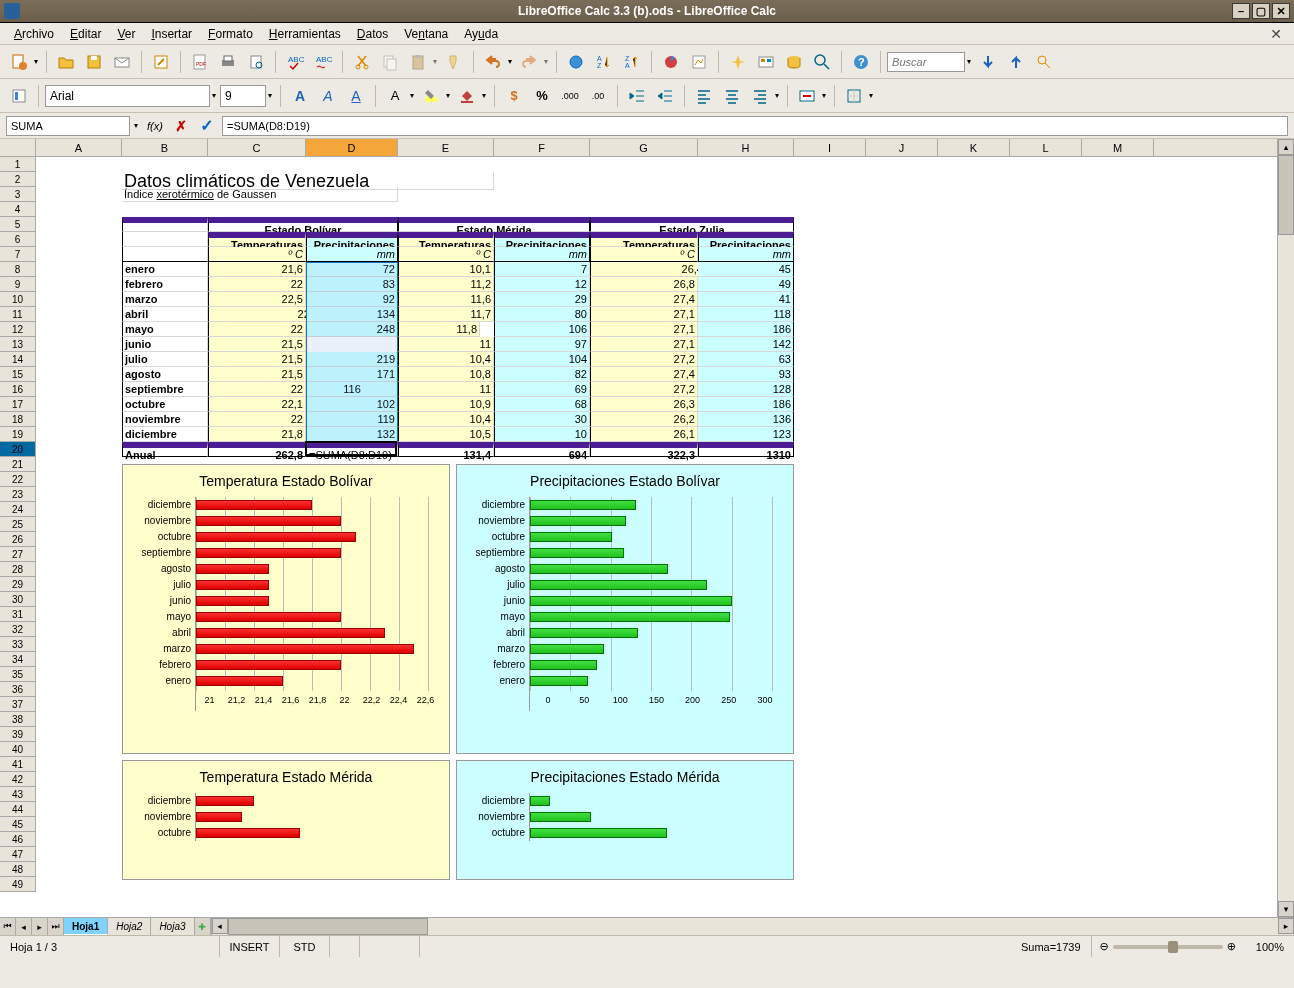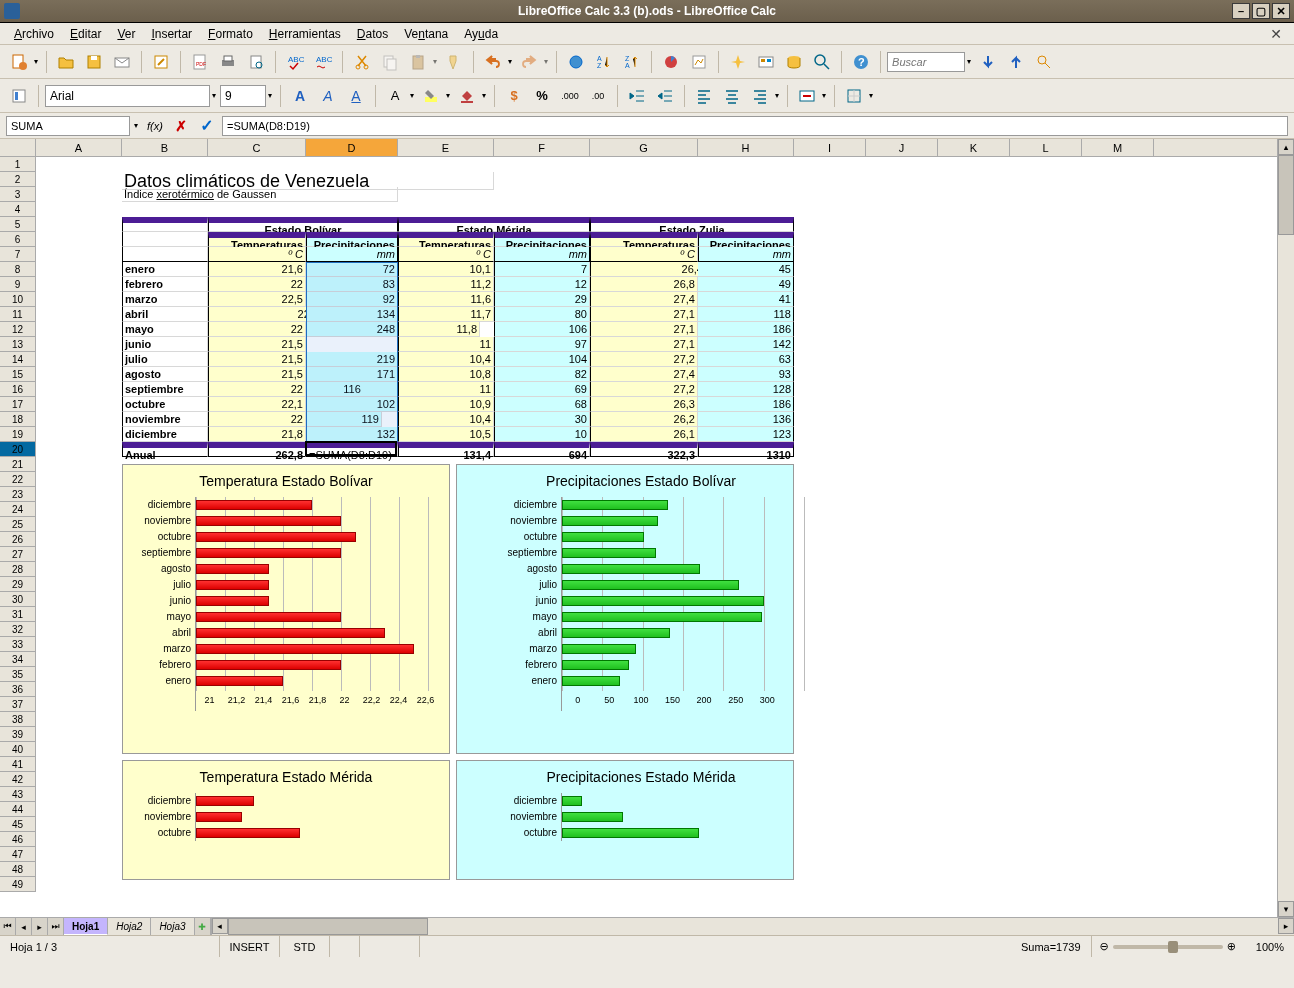--- a/index.html
+++ b/index.html
@@ -58,21 +58,21 @@
 .cell.border-b { border-bottom: 1px solid #000; }
 .cell.border-l { border-left: 1px solid #000; }
 .cell.border-r { border-right: 1px solid #000; }
 
 .selection-range { position: absolute; border: 1px solid #1e6fbf; background: rgba(80,140,220,0.12); pointer-events: none; }
 .active-cell-border { position: absolute; border: 2px solid #000; pointer-events: none; }
 
 
 .chart { position: absolute; border: 1px solid #999; }
 .chart.temp { background: #ffffcc; }
-.chart.precip { background: #ccffff; padding-left: 32px; }
+.chart.precip { background: #ccffff; }
 .chart-title { text-align: center; font-size: 14px; padding: 8px 0 4px; }
 .chart-body { position: relative; padding: 4px 10px 4px 6px; display: flex; }
 .chart-labels { width: 66px; text-align: right; font-size: 10px; }
 .chart-labels div { height: 16px; line-height: 16px; padding-right: 4px; }
 .chart-bars { flex: 1; position: relative; border-left: 1px solid #999; }
 .gridline { position: absolute; top: 0; bottom: 20px; width: 1px; background: #bbb; }
 .bar { position: absolute; height: 10px; }
 .bar.red { background: linear-gradient(#ff3030, #dd0000); border: 1px solid #900; }
 .bar.green { background: linear-gradient(#40e040, #20c020); border: 1px solid #070; }
 .chart-xticks { position: absolute; bottom: 0; left: 0; right: 0; height: 16px; display: flex; font-size: 9px; }
@@ -81,21 +81,21 @@
 
 .vscroll { width: 17px; background: #e8e4da; border-left: 1px solid #aaa; display: flex; flex-direction: column; }
 .vscroll .sb-btn, .hscroll .sb-btn { width: 16px; height: 16px; background: #d8d4ca; border: 1px solid #999; display: flex; align-items: center; justify-content: center; font-size: 9px; }
 .vscroll .sb-track { flex: 1; background: #e8e4da; position: relative; }
 .vscroll .sb-thumb { position: absolute; top: 0; left: 0; right: 0; height: 80px; background: #c8c4ba; border: 1px solid #999; }
 
 
 .tab-row { height: 18px; background: #e8e4da; display: flex; align-items: stretch; border-top: 1px solid #aaa; }
 .tab-nav-btn { width: 16px; border-right: 1px solid #aaa; display: flex; align-items: center; justify-content: center; font-size: 9px; background: #d8d4ca; }
 .sheet-tab { padding: 0 8px; border-right: 1px solid #aaa; font-size: 10px; line-height: 17px; background: #e8e4da; font-style: italic; }
-.sheet-tab.active { background: #c4b5fd; font-weight: bold; font-style: normal; border-bottom: 1px solid #fff; }
+.sheet-tab.active { background: #7dd3fc; font-weight: bold; font-style: normal; border-bottom: 1px solid #fff; }
 .hscroll { flex: 1; display: flex; background: #e8e4da; border-left: 1px solid #aaa; }
 .hscroll .sb-track { flex: 1; position: relative; }
 .hscroll .sb-thumb { position: absolute; left: 0; top: 0; bottom: 0; width: 200px; background: #c8c4ba; border: 1px solid #999; }
 
 
 .statusbar { height: 22px; background: #edeae3; border-top: 1px solid #c0b8a8; display: flex; align-items: center; font-size: 11px; }
 .status-cell { padding: 0 10px; border-right: 1px solid #c0b8a8; height: 100%; display: flex; align-items: center; }
 .zoom-slider { display: flex; align-items: center; gap: 4px; padding: 0 8px; }
 .slider-track { width: 110px; height: 4px; background: #c0b8a8; position: relative; border-radius: 2px; }
 .slider-thumb { position: absolute; left: 50%; top: -4px; width: 10px; height: 12px; background: #998f7a; border-radius: 2px; }
@@ -584,21 +584,21 @@
         <div class="cell right bg-cyan border-r" style="left: 662px; top: 225px; width: 96px;">128</div>
         <div class="cell bold border-l" style="left: 86px; top: 240px; width: 86px;">octubre</div>
         <div class="cell right bg-yellow border-l" style="left: 172px; top: 240px; width: 98px;">22,1</div>
         <div class="cell right bg-cyan border-l" style="left: 270px; top: 240px; width: 92px;">102</div>
         <div class="cell right bg-yellow border-l" style="left: 362px; top: 240px; width: 96px;">10,9</div>
         <div class="cell right bg-cyan border-l" style="left: 458px; top: 240px; width: 96px;">68</div>
         <div class="cell right bg-yellow border-l" style="left: 554px; top: 240px; width: 108px;">26,3</div>
         <div class="cell right bg-cyan border-r" style="left: 662px; top: 240px; width: 96px;">186</div>
         <div class="cell bold border-l" style="left: 86px; top: 255px; width: 86px;">noviembre</div>
         <div class="cell right bg-yellow border-l" style="left: 172px; top: 255px; width: 98px;">22</div>
-        <div class="cell right bg-cyan border-l" style="left: 270px; top: 255px; width: 76px;">119</div>
+        <div class="cell right bg-cyan border-l" style="left: 270px; top: 255px; width: 92px;">119</div>
         <div class="cell right bg-yellow border-l" style="left: 362px; top: 255px; width: 96px;">10,4</div>
         <div class="cell right bg-cyan border-l" style="left: 458px; top: 255px; width: 96px;">30</div>
         <div class="cell right bg-yellow border-l" style="left: 554px; top: 255px; width: 108px;">26,2</div>
         <div class="cell right bg-cyan border-r" style="left: 662px; top: 255px; width: 96px;">136</div>
         <div class="cell bold border-l" style="left: 86px; top: 270px; width: 86px;">diciembre</div>
         <div class="cell right bg-yellow border-l" style="left: 172px; top: 270px; width: 98px;">21,8</div>
         <div class="cell right bg-cyan border-l" style="left: 270px; top: 270px; width: 92px;">132</div>
         <div class="cell right bg-yellow border-l" style="left: 362px; top: 270px; width: 96px;">10,5</div>
         <div class="cell right bg-cyan border-l" style="left: 458px; top: 270px; width: 96px;">10</div>
         <div class="cell right bg-yellow border-l" style="left: 554px; top: 270px; width: 108px;">26,1</div>

